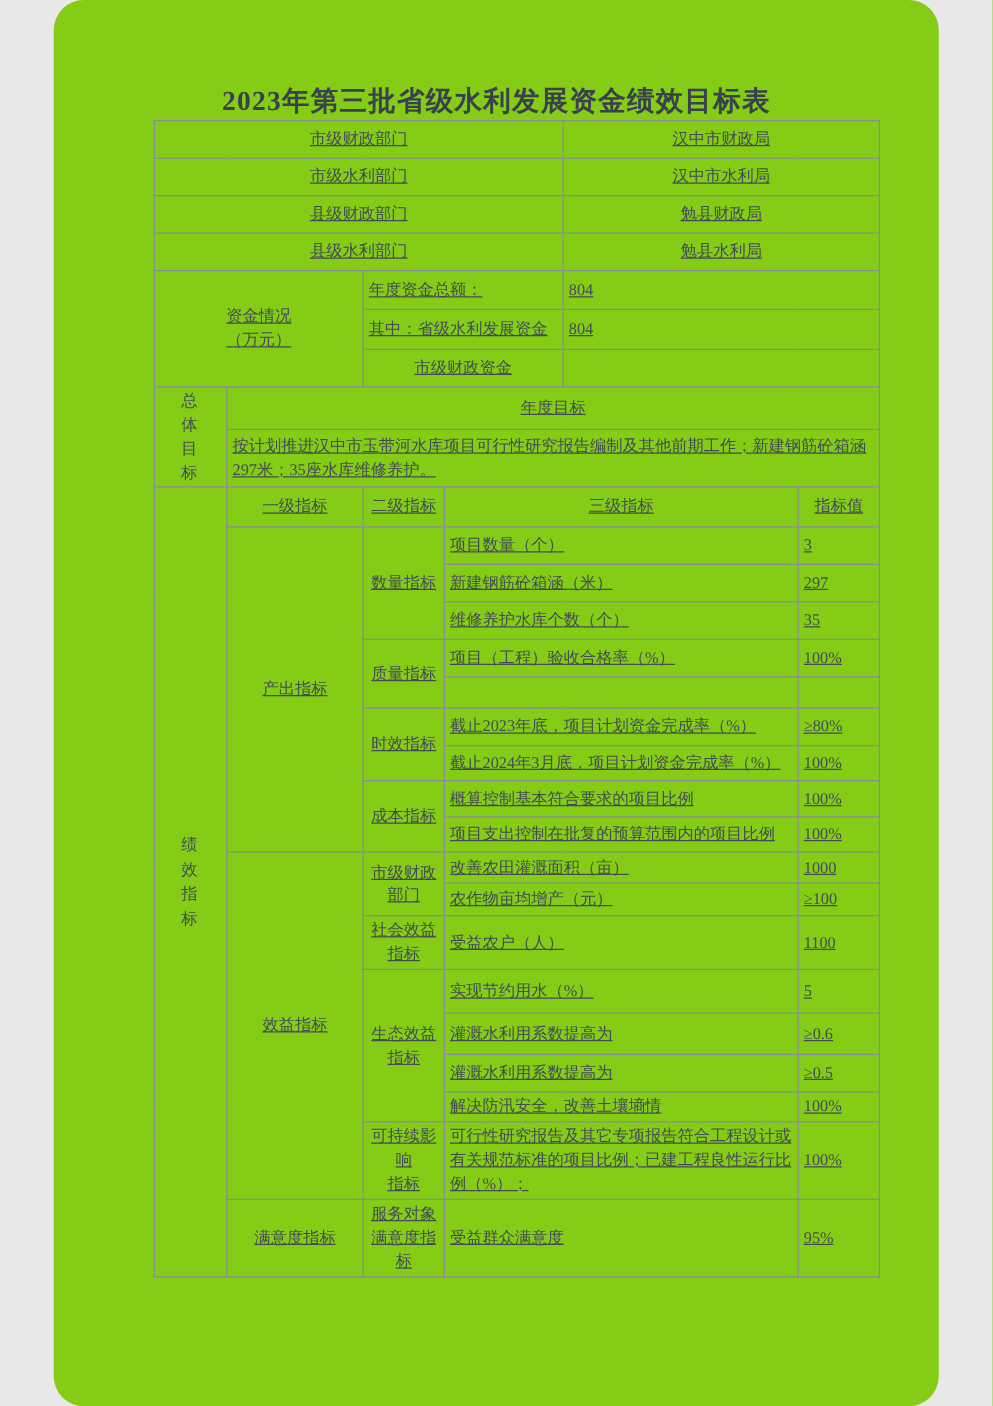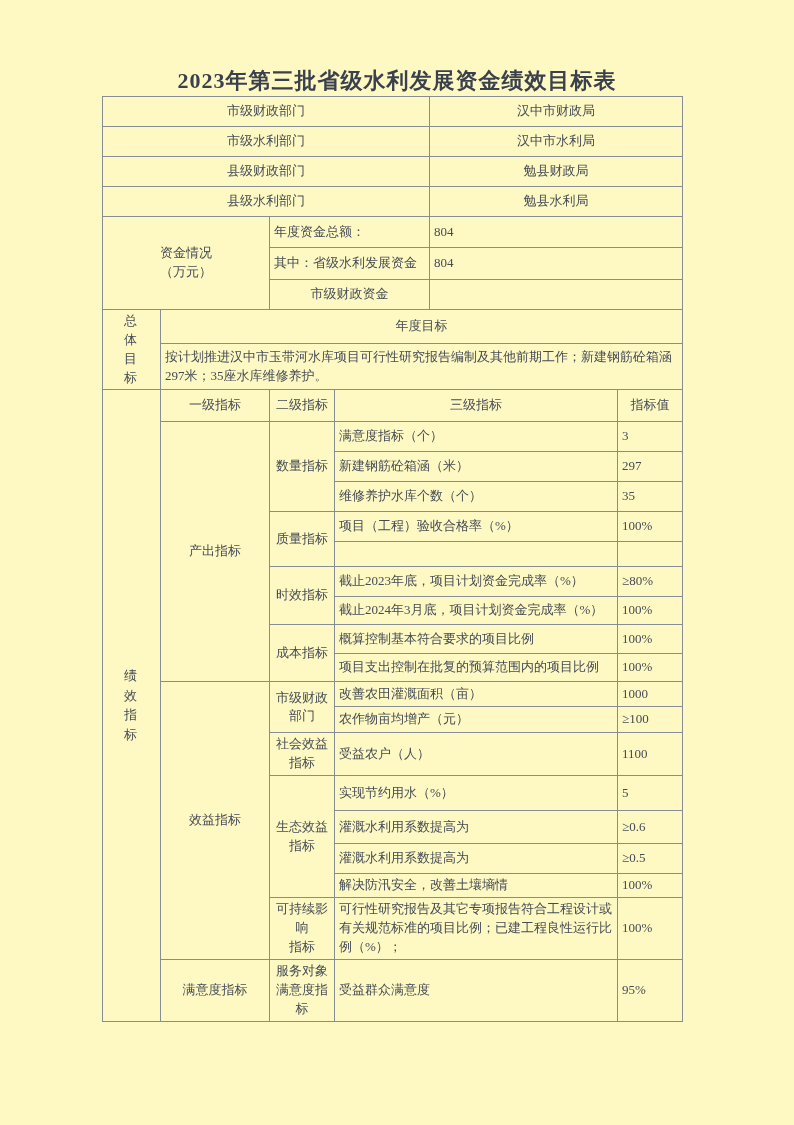--- a/index.html
+++ b/index.html
@@ -2,48 +2,50 @@
 <html lang="zh"><head>
 <meta charset="utf-8">
 <style>
   html,body{margin:0;padding:0;}
   body{
     background:#e8e8e8;
     font-family:"Liberation Serif","DejaVu Serif",serif;
   }
   .page{
     position:relative;
-    width:794px;height:1125px;
+    width:708px;height:1125px;
     margin:0 auto;
-    background:#fef9c3;
+    background:#84cc16;
     color:#444b55;
     overflow:hidden;
+    border-radius:24px;
   }
   .title{
     margin:0;
     padding-top:66px;
     text-align:center;
     font-size:22px;
     font-weight:600;
     letter-spacing:1px;
     color:#3a414c;
   }
   .unit-note{
     width:592px;
     margin:10px 0 6px 110px;
     text-align:right;
     font-size:13px;
     color:#4a515b;
   }
   table.doc{
-    margin-left:102px;
+    margin-left:80px;
     border-collapse:collapse;
     table-layout:fixed;
     width:580px;
     background:transparent;
+    text-decoration:underline;
   }
   table.doc td{
     border:1px solid #878d96;
     font-size:13px;
     color:#444b55;
     padding:2px 4px;
     vertical-align:middle;
     line-height:1.45;
     overflow:hidden;
   }
@@ -125,21 +127,21 @@
         <td rowspan="19" class="vcell"><span class="vtext spread">绩效指标</span></td>
         <td class="c">一级指标</td>
         <td class="c">二级指标</td>
         <td colspan="2" class="c">三级指标</td>
         <td class="c">指标值</td>
       </tr>
 
       <tr style="height:30px">
         <td rowspan="9" class="c">产出指标</td>
         <td rowspan="3" class="c pre">数量指标</td>
-        <td colspan="2" class="l">满意度指标（个）</td>
+        <td colspan="2" class="l">项目数量（个）</td>
         <td class="v">3</td>
       </tr>
       <tr style="height:30px">
         <td colspan="2" class="l">新建钢筋砼箱涵（米）</td>
         <td class="v">297</td>
       </tr>
       <tr style="height:30px">
         <td colspan="2" class="l">维修养护水库个数（个）</td>
         <td class="v">35</td>
       </tr>

